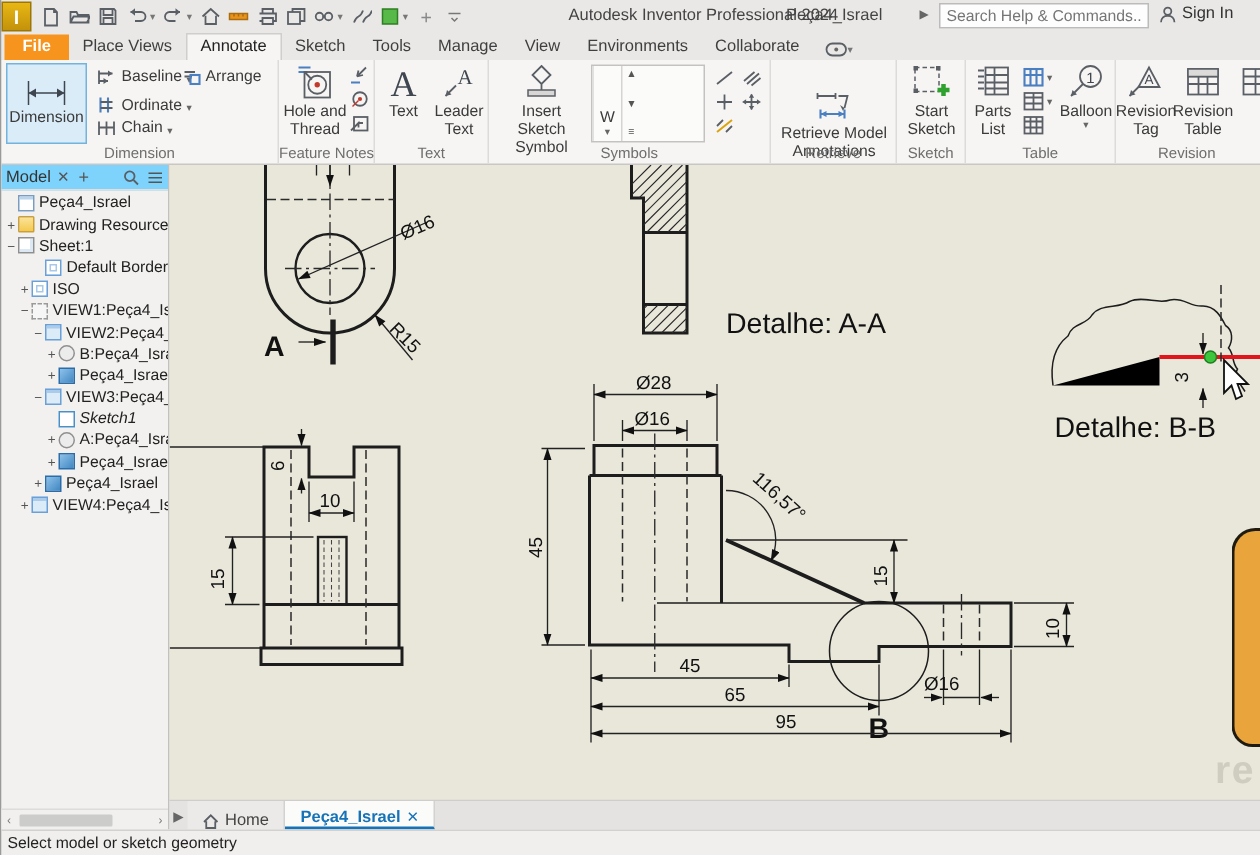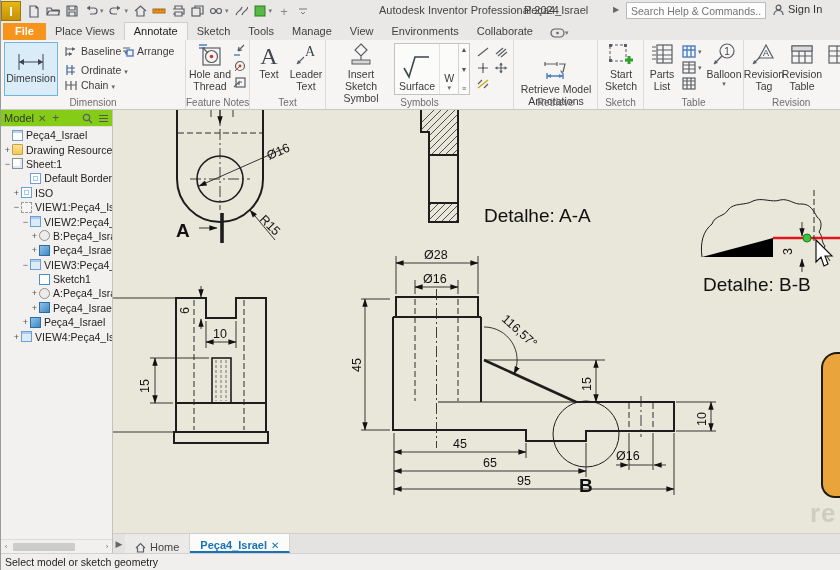--- a/index.html
+++ b/index.html
@@ -32,21 +32,21 @@
   .dimsel{background:#d9ecf8;border:1px solid #72b4dd;}
   .smallrow{position:absolute;display:flex;align-items:flex-end;gap:3px;font-size:10.5px;color:#3b3b3b;white-space:nowrap}
   .dar{font-size:7px;color:#666}
   .gallery{position:absolute;border:1px solid #c3c2c0;background:#fbfbfa;display:flex}
   .gal-item{display:flex;flex-direction:column;align-items:center;justify-content:flex-end;font-size:10.5px;color:#3b3b3b;padding:2px 4px}
   .gal-scroll{width:13px;border-left:1px solid #d5d4d2;display:flex;flex-direction:column;align-items:center;justify-content:space-between;padding:2px 0;color:#555;font-size:7px}
   .minicol{position:absolute;display:flex;flex-direction:column;gap:4px}
   
   .main{flex:1;display:flex;min-height:0}
   .browser{width:112px;background:#f2f1ef;border-right:1px solid #c2c1bf;display:flex;flex-direction:column;flex:none}
-  .bheader{height:17px;display:flex;align-items:center;font-size:11px;color:#333;padding:0 3px;gap:4px;border-bottom:1px solid #e0dfdd;background:#84cc16}
+  .bheader{height:17px;display:flex;align-items:center;font-size:11px;color:#333;padding:0 3px;gap:4px;border-bottom:1px solid #e0dfdd;background:#7dd3fc}
   .bh-x{font-size:10px;color:#555}
   .bh-plus{font-size:12px;color:#555;margin-left:2px}
   .bh-right{margin-left:auto;display:flex;gap:5px;align-items:center}
   .tree{flex:1;overflow:hidden;padding-top:1px}
   .trow{height:14.4px;display:flex;align-items:center;font-size:10.5px;color:#222;white-space:nowrap;overflow:hidden}
   .tg{width:9px;flex:none;font-size:9px;color:#555;text-align:center}
   .ic{width:11px;height:11px;flex:none;margin-right:3px;position:relative}
   .ic-doc{background:#fff;border:1px solid #7a9cc0;box-shadow:inset 0 2px 0 #b8d4ee}
   .ic-folder{background:linear-gradient(#fbe39a,#f3c94f);border:1px solid #c9a03c;border-radius:1px}
   .ic-sheet{background:#fff;border:1px solid #8f8f8f;box-shadow:inset -2px -2px 0 #dce9f4}
@@ -299,26 +299,20 @@
     <div class="panel" style="width:188px">
       <div class="bigbtn" style="left:4px;top:3px;width:62px">
         <svg width="26" height="24">
             <path class="ri" d="M13,1 l6,6 -6,6 -6,-6 z M13,13 v4"></path>
             <rect x="4" y="17" width="18" height="4" fill="#d8d7d5" stroke="#5a5f66"></rect>
           </svg>
         <span class="cap">Insert
 Sketch Symbol</span>
       </div>
       <div class="gallery" style="left:68px;top:3px;width:76px;height:52px">
-        <div class="gal-item">
-          <svg width="30" height="26">
-              <path d="M2,14 l5,9 6,-20 h14" stroke="#3f4650" stroke-width="1.6" fill="none"></path>
-            </svg>
-          <span>Surface</span>
-        </div>
         <div class="gal-item" style="border-left:1px solid #e2e1df">
           <span>W</span>
             <span class="dar">▾</span>
         </div>
         <div class="gal-scroll">
           <span>▲</span>
           <span>▼</span>
           <span>≡</span>
         </div>
       </div>
@@ -511,21 +505,21 @@
           <div class="trow" style="padding-left: 29px;">
             <span class="tg">+</span>
             <span class="ic ic-cube"></span>
             <span>Peça4_Israel</span>
           </div>
           <div class="trow" style="padding-left: 20px;">
             <span class="tg">−</span>
             <span class="ic ic-view2"></span>
             <span>VIEW3:Peça4_Israel</span>
           </div>
-          <div class="trow" style="padding-left: 29px;">
+          <div class="trow" style="padding-left: 29px; font-style: italic;">
             <span class="tg"></span>
             <span class="ic ic-sketch"></span>
             <span>Sketch1</span>
           </div>
           <div class="trow" style="padding-left: 29px;">
             <span class="tg">+</span>
             <span class="ic ic-proj"></span>
             <span>A:Peça4_Israel</span>
           </div>
           <div class="trow" style="padding-left: 29px;">

